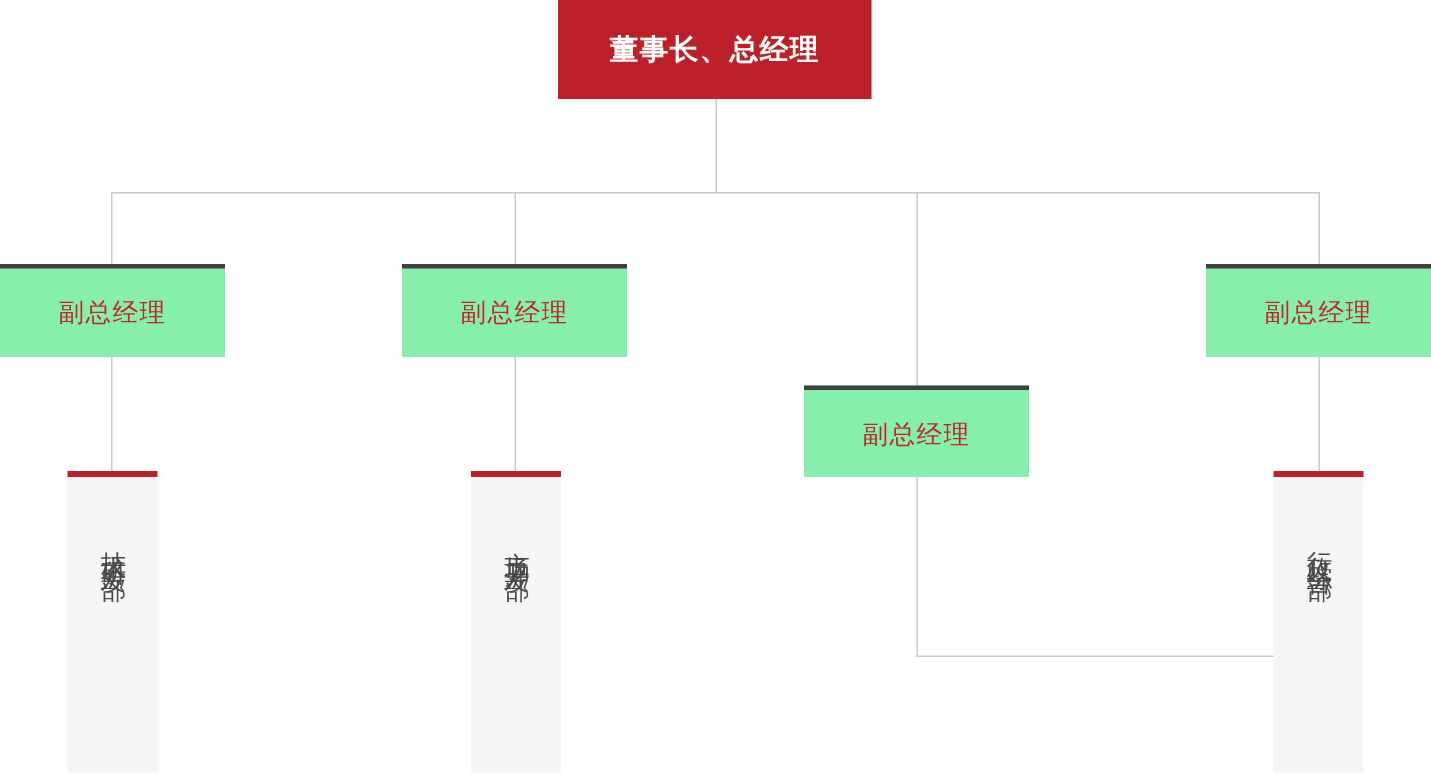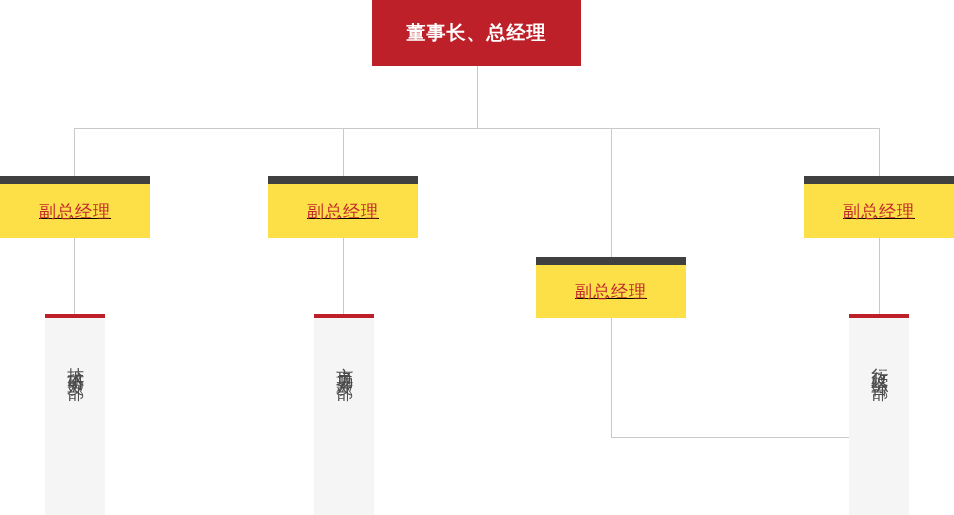--- a/index.html
+++ b/index.html
@@ -44,27 +44,26 @@
     color: #ffffff;
     font-size: 19px;
     font-weight: bold;
     letter-spacing: 1px;
     white-space: nowrap;
   }
 
   
   .box-mgr {
     position: absolute;
-    background: #fde047;
-    border-top: 8px solid #404040;
+    background: #86efac;
+    border-top: 3px solid #404040;
     display: flex;
     align-items: center;
     justify-content: center;
     box-sizing: border-box;
-    text-decoration: underline;
   }
   .box-mgr .box-label {
     color: #c0272d;
     font-size: 17px;
     letter-spacing: 1px;
     white-space: nowrap;
   }
 
   
   .box-dept {

